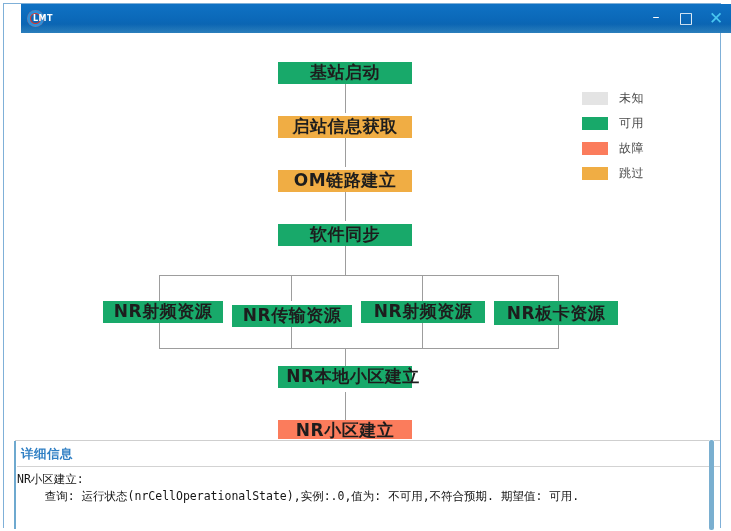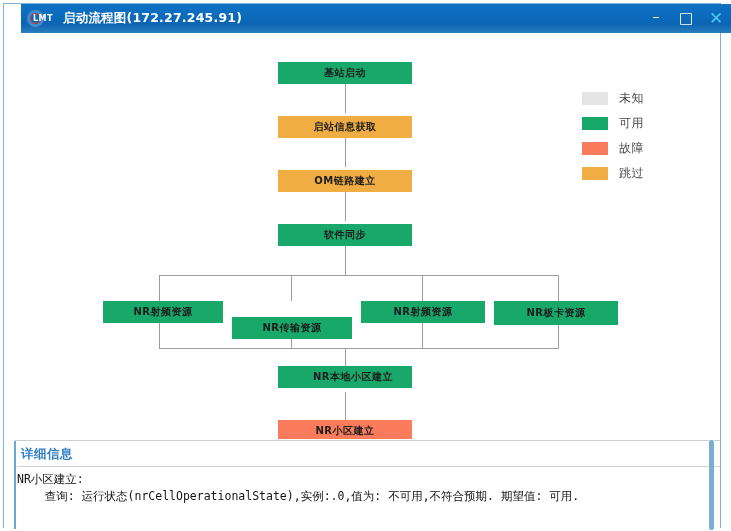--- a/index.html
+++ b/index.html
@@ -56,22 +56,22 @@
     background:linear-gradient(180deg,rgba(255,255,255,0) 0%,rgba(120,200,235,.30) 100%);
     pointer-events:none;
   }
   
   .canvas{
     position:absolute;left:0;top:29px;width:100%;height:406px;
     background:#ffffff;overflow:hidden;
   }
   .node{
     position:absolute;box-sizing:border-box;
-    display:flex;align-items:center;justify-content:center;
-    font-size:10px;font-weight:bold;color:#2b2b2b;
+    display:flex;align-items:flex-end;justify-content:center;
+    font-size:17px;font-weight:bold;color:#2b2b2b;
     letter-spacing:.5px;white-space:nowrap;
   }
   .node.green{background:#18a96a;color:#1d1d1d;}
   .node.orange{background:#f0ad44;color:#1d1d1d;}
   .node.red{background:#fb7c5c;color:#1d1d1d;}
   .vline{position:absolute;width:1px;background:#9d9d9d;}
   .hline{position:absolute;height:1px;background:#9d9d9d;}
   
   .legend{position:absolute;left:578px;top:53px;}
   .legend-row{display:flex;align-items:center;height:25px;}
@@ -106,21 +106,20 @@
 </head>
 <body>
 
 <div class="app-window">
 
   <div class="titlebar">
     <div class="logo">
       <div class="ring"></div>
       <div class="lmt">LMT</div>
     </div>
-    <div class="title-text">启动流程图(172.27.245.91)</div>
     <div class="win-controls">
       <div class="win-btn min">–</div>
       <div class="win-btn max">□</div>
       <div class="win-btn close">✕</div>
     </div>
     <div class="titlebar-gloss"></div>
   </div>
 
   <div class="canvas">
 
@@ -156,21 +155,21 @@
     </div>
 
     <div class="node green" style="left:274px;top:191px;width:134px;height:22px;">
       <span>软件同步</span>
     </div>
 
     <div class="node green" style="left:99px;top:268px;width:120px;height:22px;">
       <span>NR射频资源</span>
     </div>
 
-    <div class="node green" style="left:228px;top:284px;width:120px;height:22px;">
+    <div class="node green" style="left:228px;top:272px;width:120px;height:22px;">
       <span>NR传输资源</span>
     </div>
 
     <div class="node green" style="left:357px;top:268px;width:124px;height:22px;">
       <span>NR射频资源</span>
     </div>
 
     <div class="node green" style="left:490px;top:268px;width:124px;height:24px;">
       <span>NR板卡资源</span>
     </div>

